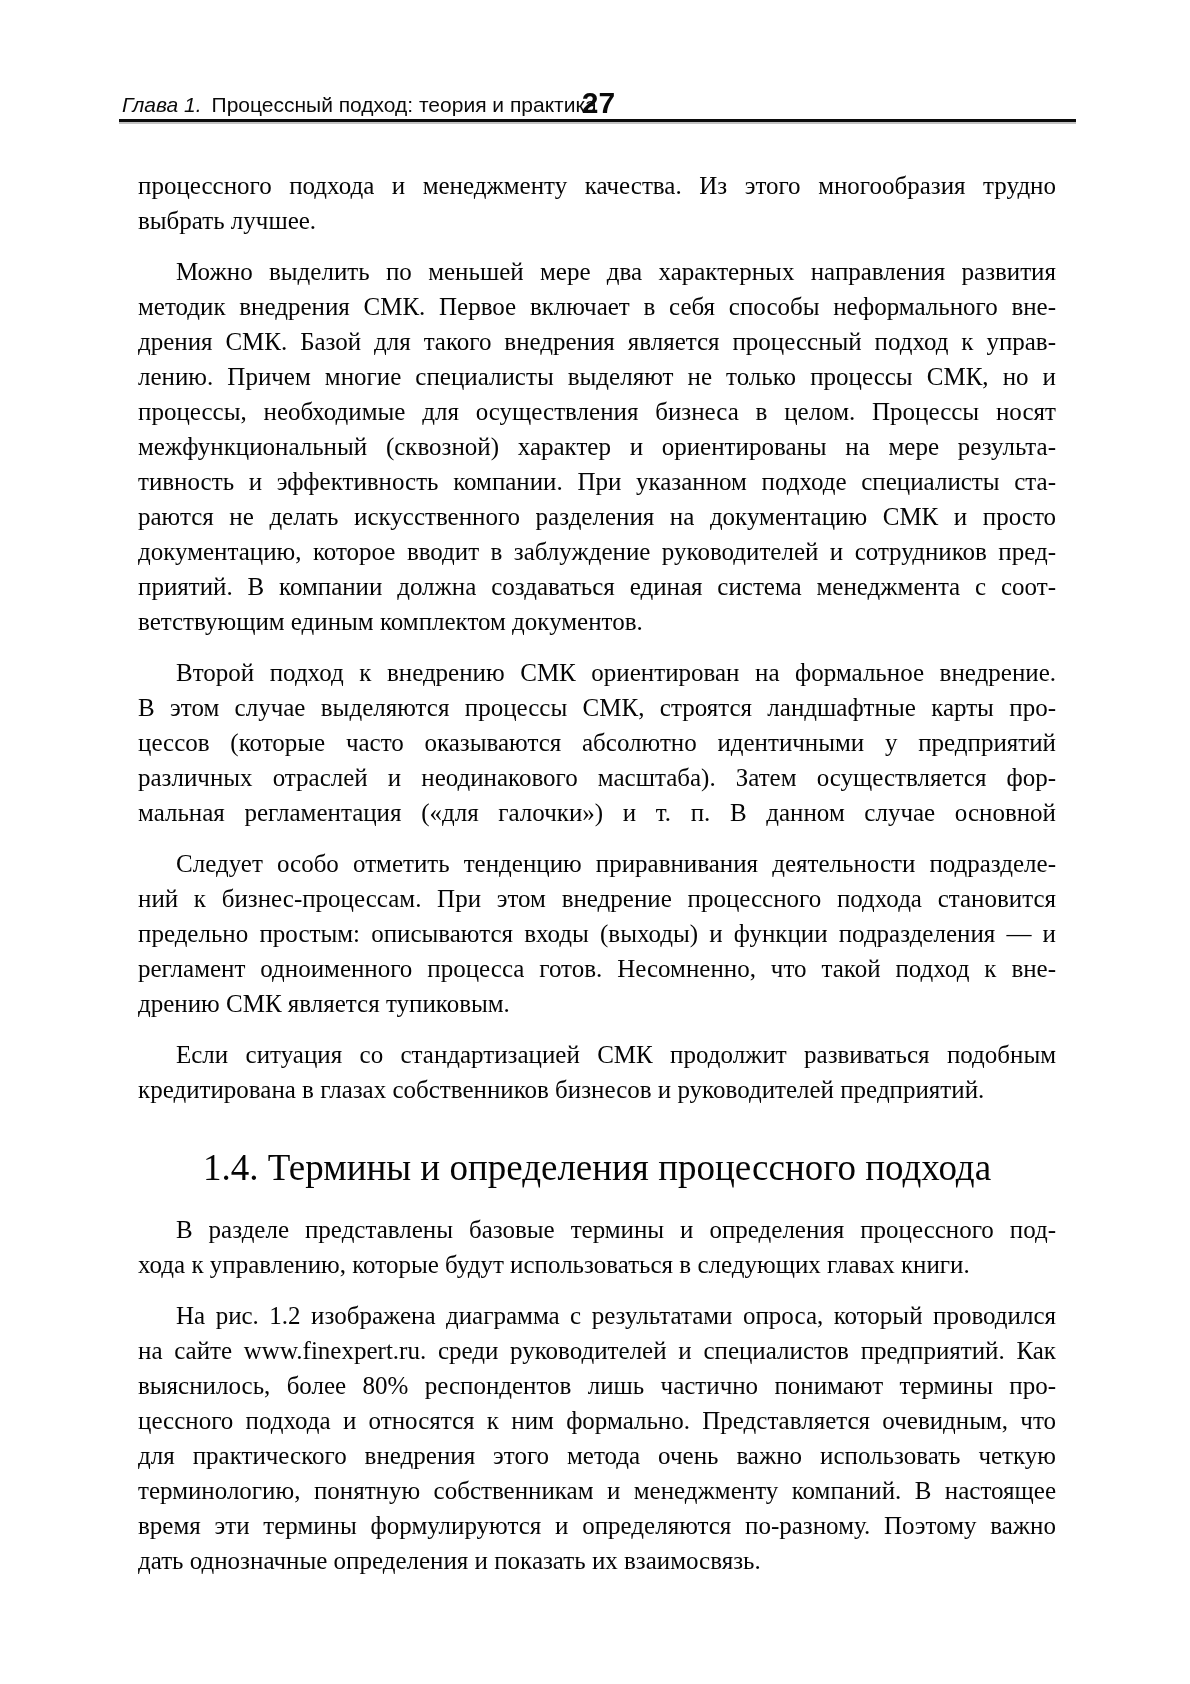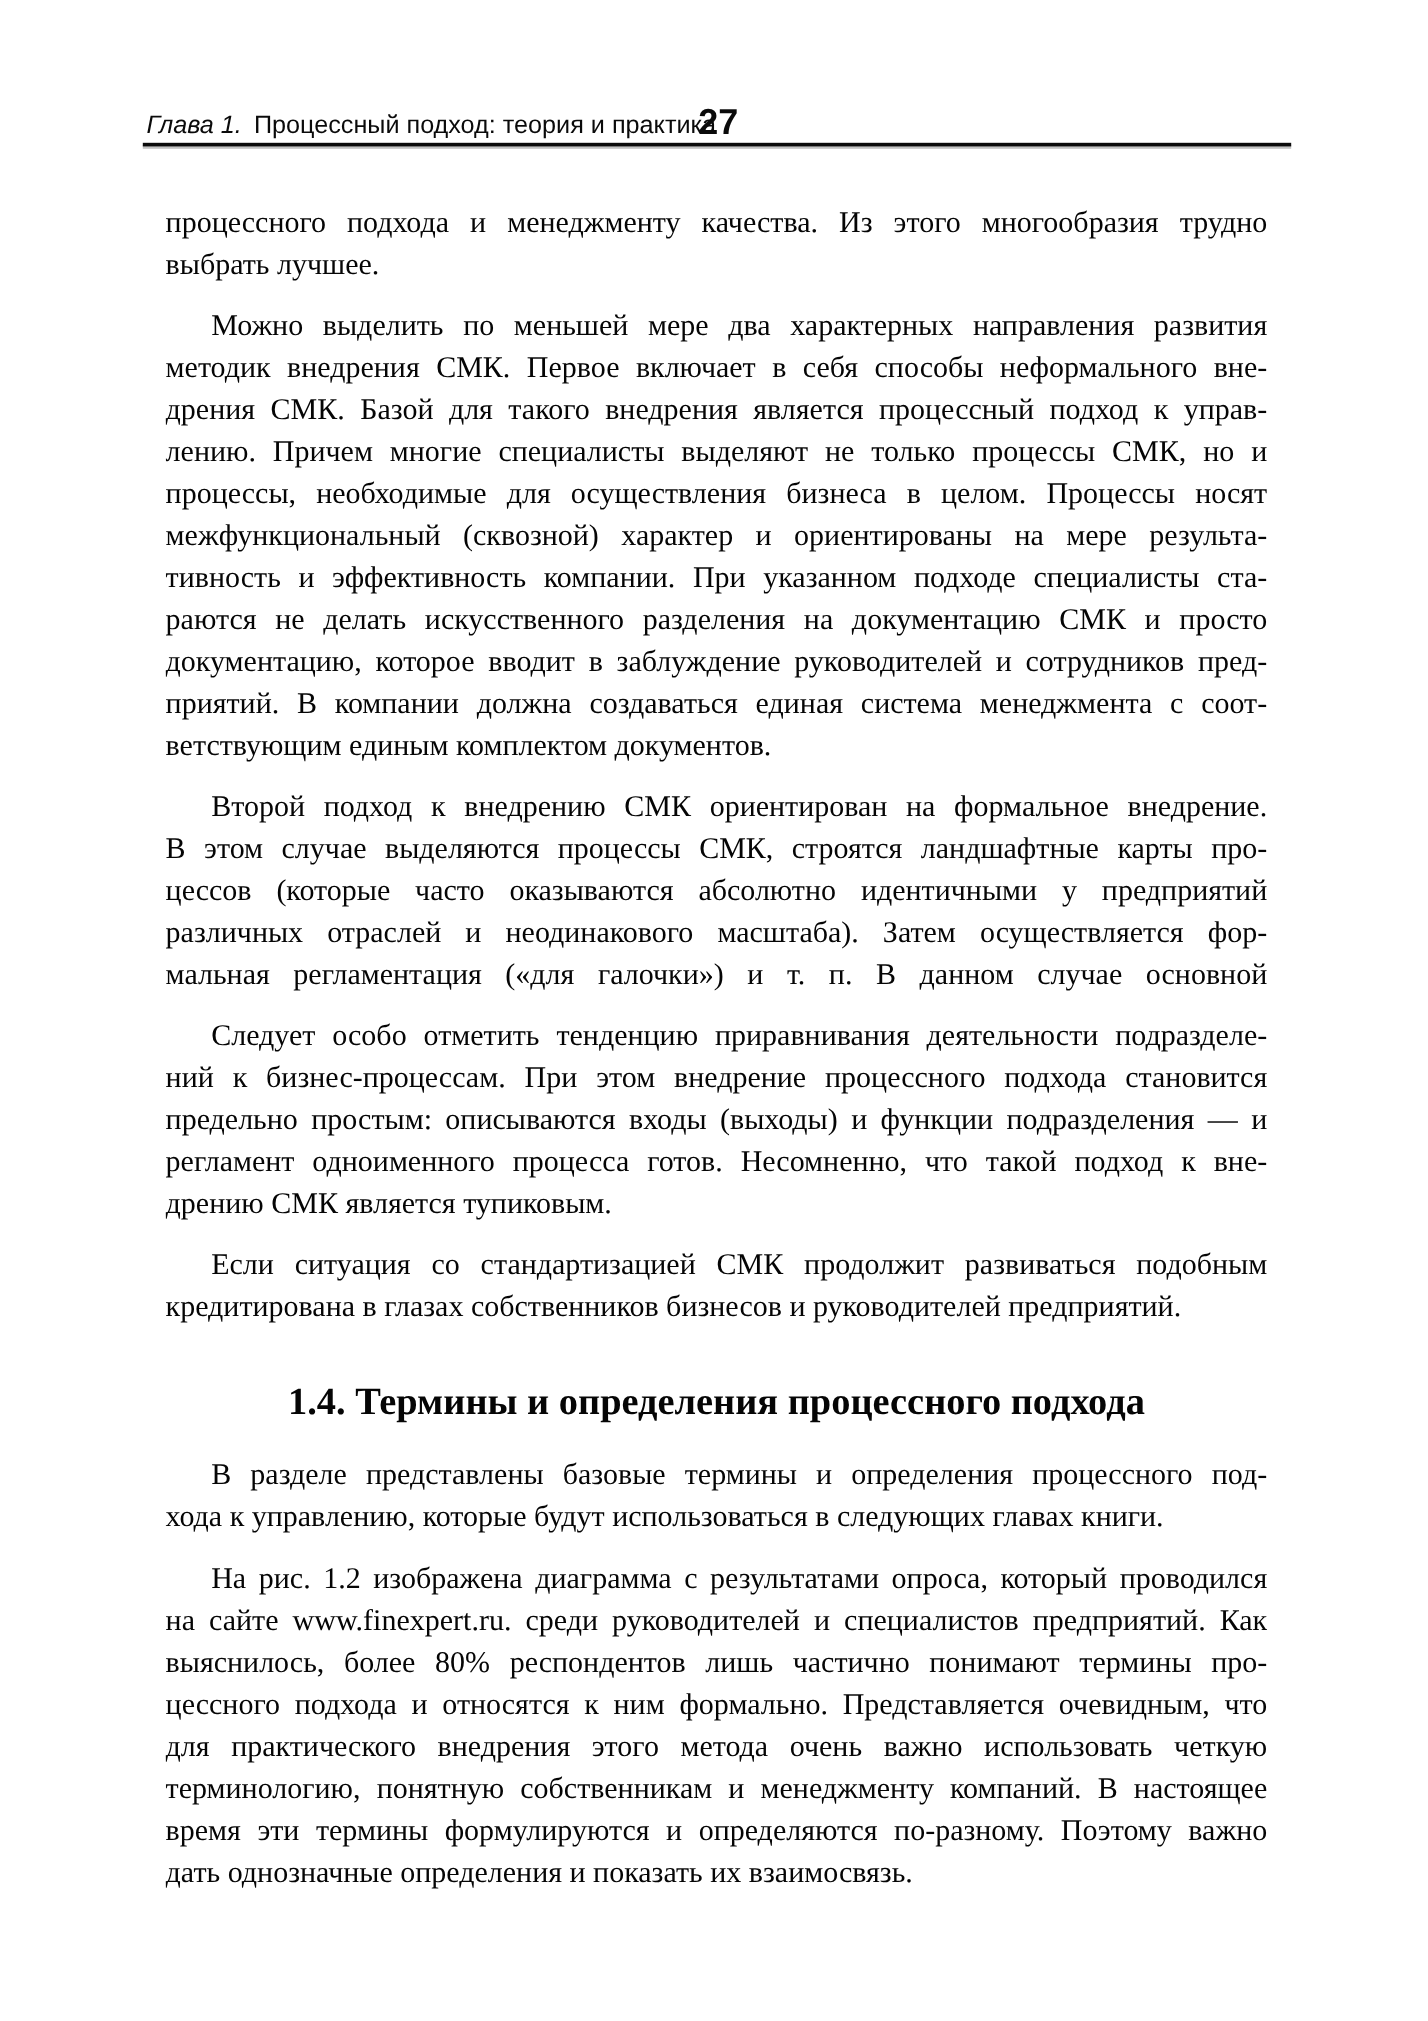--- a/index.html
+++ b/index.html
@@ -64,22 +64,22 @@
     text-justify: inter-word;
   }
   .line.indent { text-indent: 38px; }
   .line.last { text-align-last: left; }
   .section-heading {
     height: 35px;
     line-height: 35px;
     margin-top: 43px;
     margin-bottom: 27px;
     text-align: center;
-    font-weight: 700;
-    font-size: 32px;
+    font-weight: 400;
+    font-size: 37px;
     color: #050505;
   }
 </style>
 </head>
 <body>
 
 <div class="page">
 
   <div class="runhead">
     <span class="chapter-label">Глава 1.</span><span>Процессный подход: теория и практика</span>

